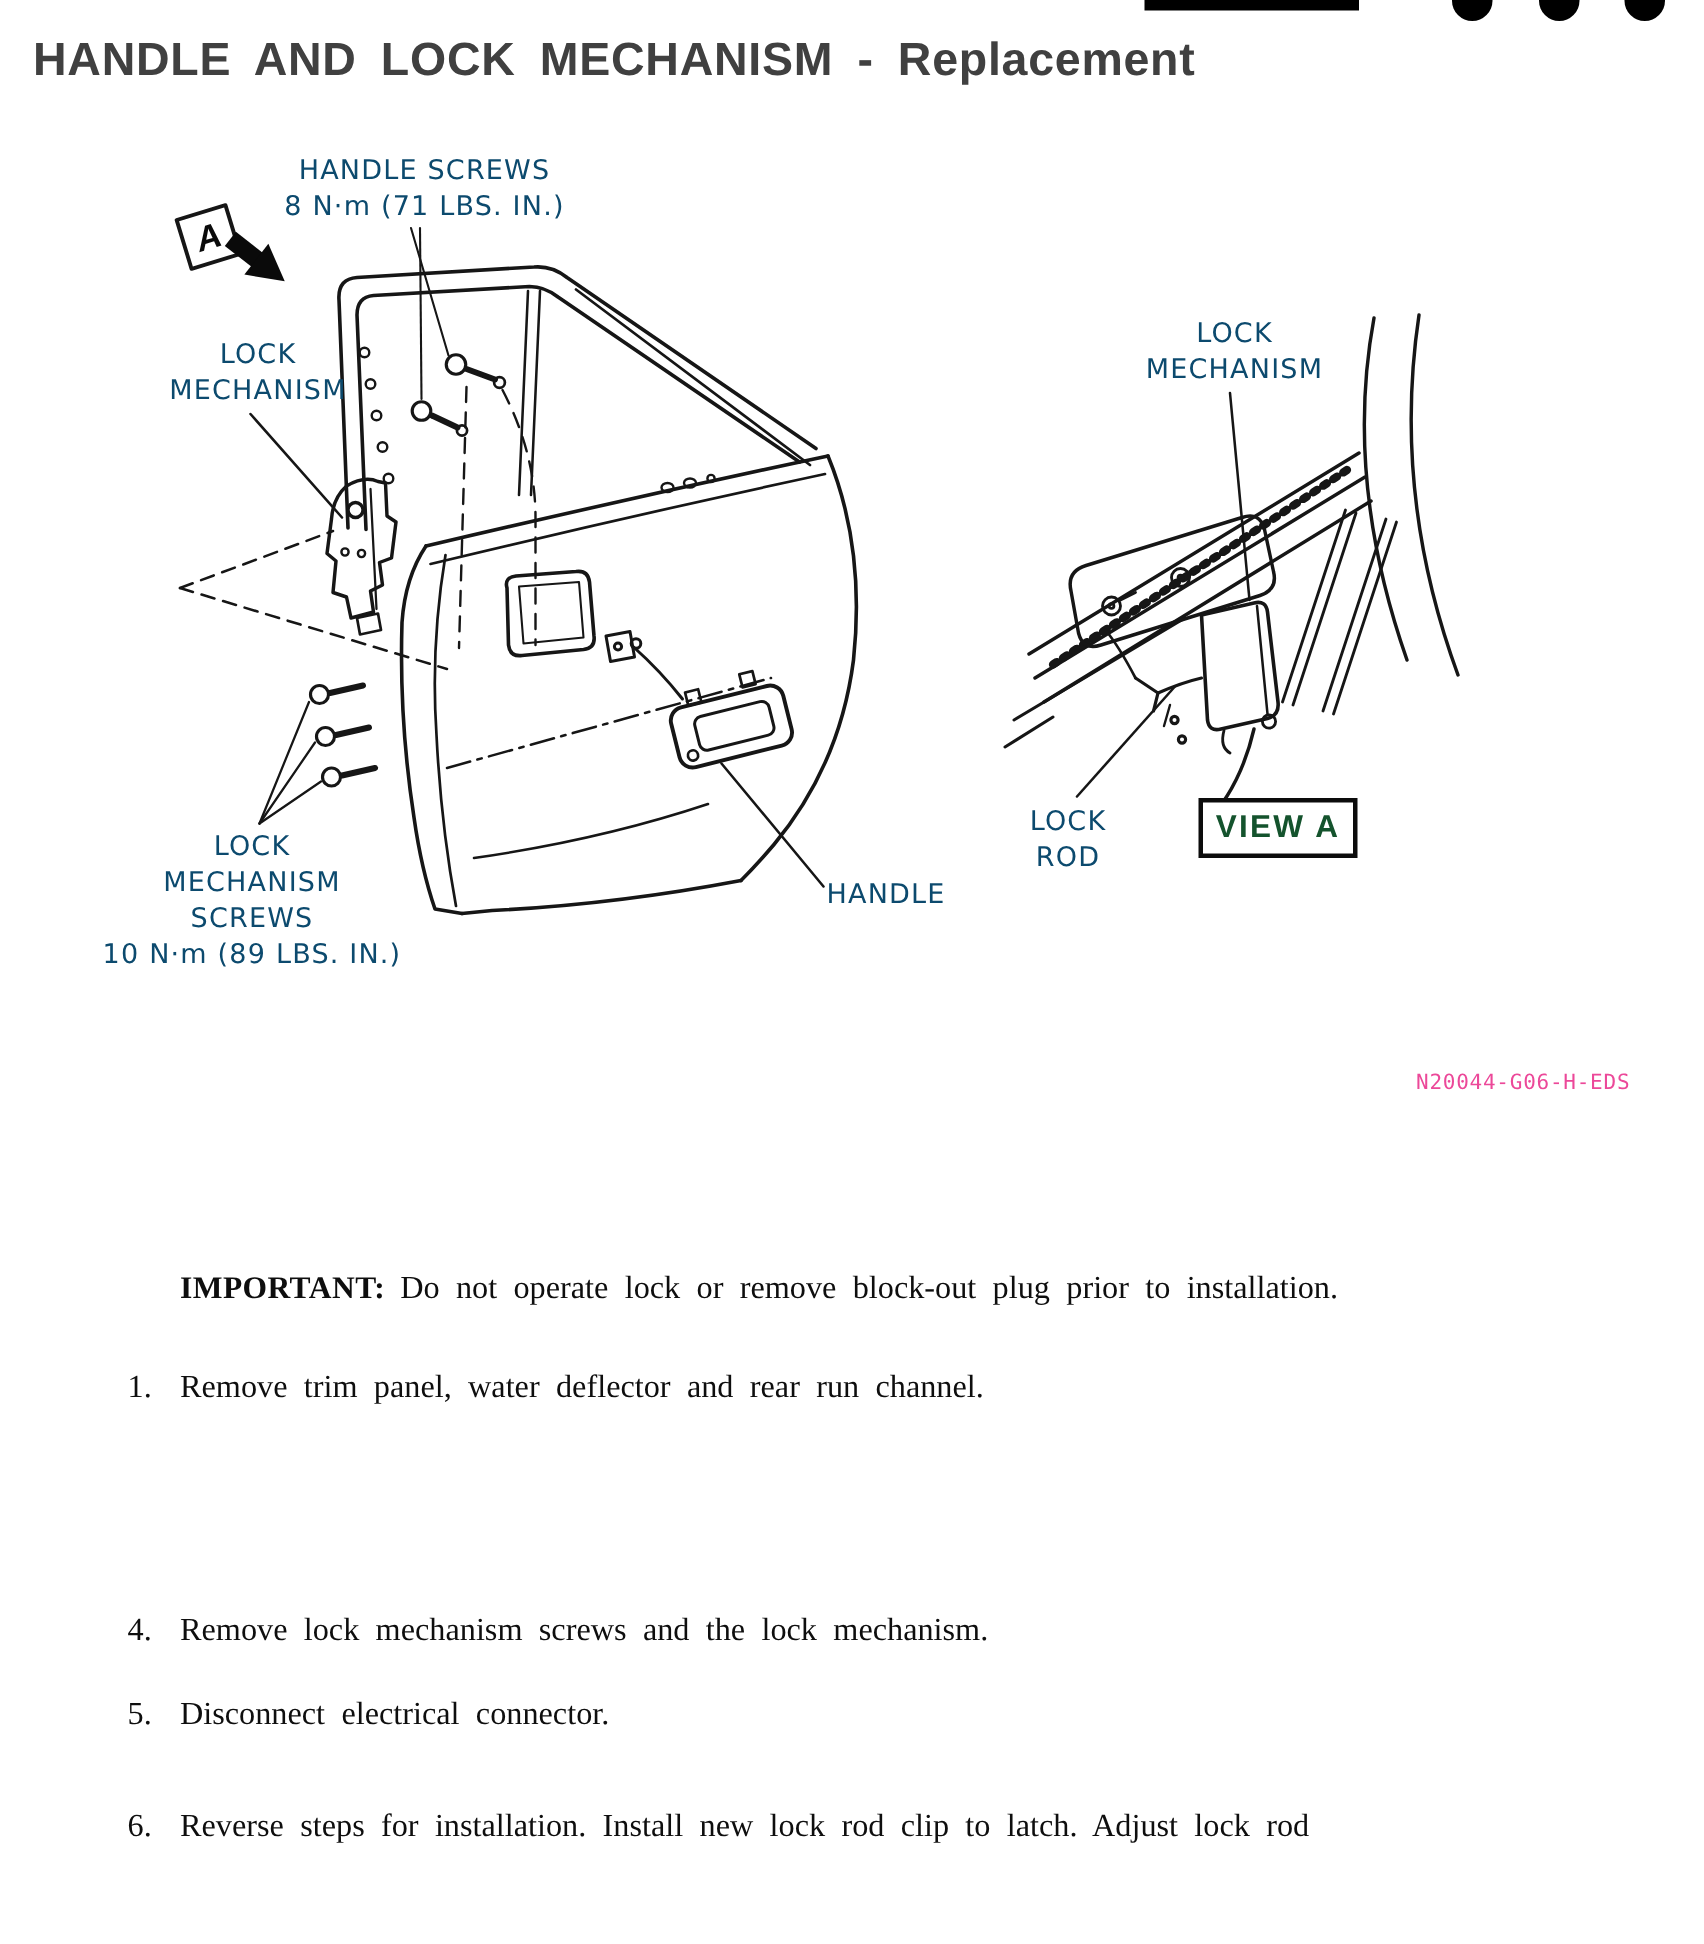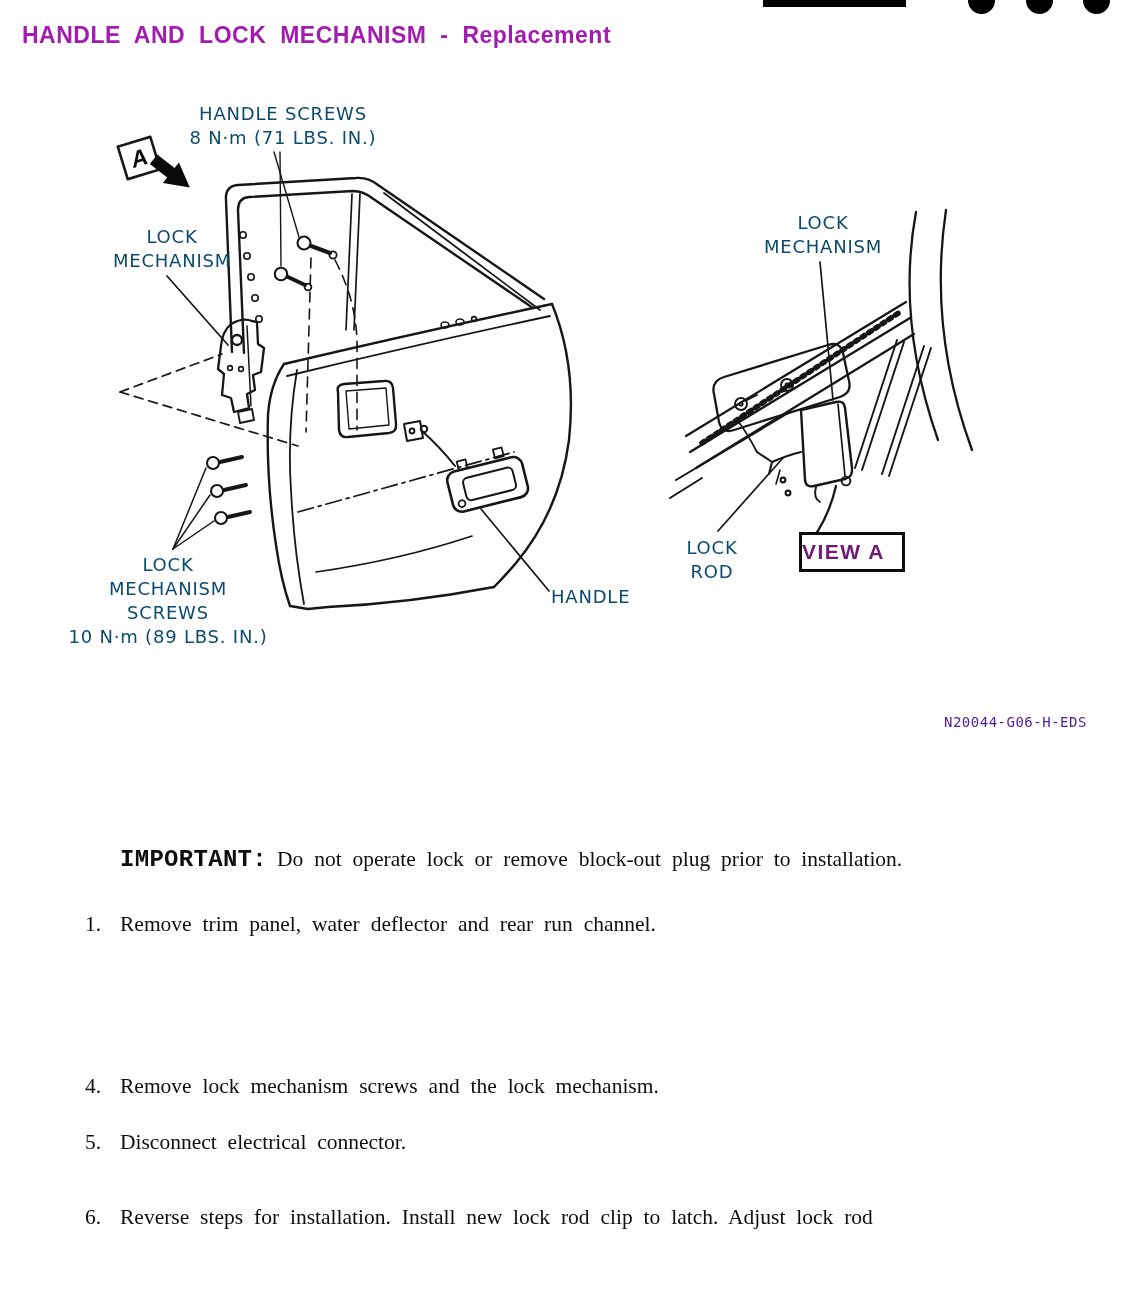--- a/index.html
+++ b/index.html
@@ -8,47 +8,47 @@
     margin:0 auto;overflow:hidden;color:#111;
     font-family:"Liberation Sans",sans-serif;
   }
   
   .scan-bar{position:absolute;left:763px;top:0;width:143px;height:7px;background:#000;}
   .scan-blob{position:absolute;top:0;width:27px;height:14px;background:#000;border-radius:0 0 14px 14px;}
   
   .title{
     position:absolute;left:22px;top:22px;width:1000px;
     font-family:"Liberation Sans",sans-serif;font-weight:bold;
-    font-size:23px;letter-spacing:.5px;word-spacing:7px;color:#a21caf;
+    font-size:31px;letter-spacing:.5px;word-spacing:7px;color:#404040;
   }
   
   .fig-svg{position:absolute;left:0;top:0;width:1136px;height:780px;}
   
   .cad{
     position:absolute;font-family:"DejaVu Sans",sans-serif;
     font-size:18px;line-height:24px;letter-spacing:.8px;color:#0c4a6e;
     white-space:nowrap;
   }
   .cad.center{text-align:center;}
   .cad div{white-space:nowrap;}
   .viewbox{
     position:absolute;left:799px;top:532px;width:100px;height:34px;
-    border:3.5px solid #0c0c0c;display:flex;align-items:center;justify-content:flex-start;
+    border:3.5px solid #0c0c0c;display:flex;align-items:center;justify-content:center;
     font-family:"Liberation Sans",sans-serif;font-weight:bold;font-size:21px;
-    letter-spacing:1.5px;color:#701a75;background:#fff;
+    letter-spacing:1.5px;color:#14532d;background:#fff;
   }
   .figref{
     position:absolute;left:944px;top:714px;
-    font-family:"DejaVu Sans Mono",monospace;font-size:14px;letter-spacing:.5px;color:#4c1d95;
+    font-family:"DejaVu Sans Mono",monospace;font-size:14px;letter-spacing:.5px;color:#ec4899;
   }
   
   .serif{font-family:"Liberation Serif",serif;font-size:21.5px;color:#0e0e0e;word-spacing:5.5px;}
   .important{position:absolute;left:120px;top:846px;width:960px;}
   .important .imp-label{
-    font-family:Liberation Mono, monospace;font-weight:bold;font-size:24px;
+    font-family:Liberation Serif, serif;font-weight:bold;font-size:21px;
     letter-spacing:.3px;word-spacing:normal;margin-right:10px;
   }
   .step{position:absolute;left:85px;width:980px;line-height:30px;}
   .step .num{display:inline-block;width:35px;vertical-align:top;}
   .step .txt{display:inline-block;width:915px;vertical-align:top;}
 </style>
 </head>
 <body>
 
 <div id="page">

